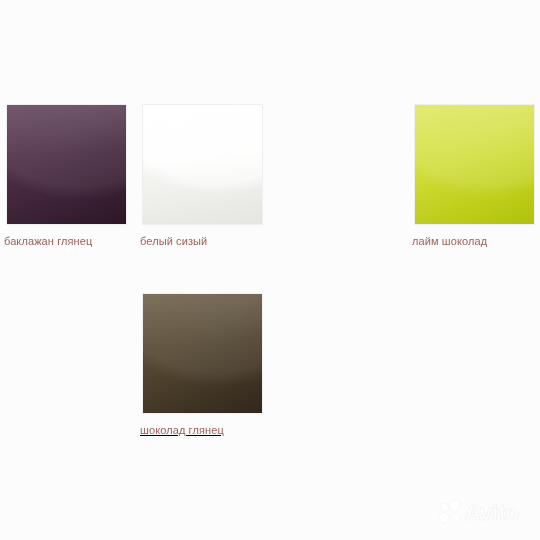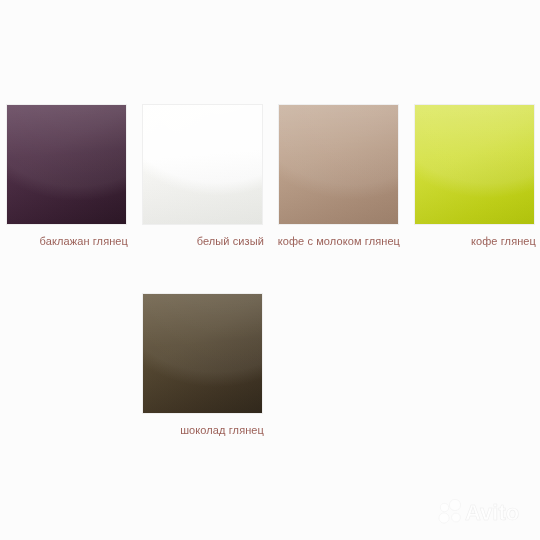--- a/index.html
+++ b/index.html
@@ -54,21 +54,21 @@
     border-radius: 50%;
   }
   
   .swatch .sheen {
     position: absolute;
     inset: 0;
     background: linear-gradient(175deg, rgba(255,255,255,0.13) 0%, rgba(255,255,255,0.02) 42%, rgba(0,0,0,0.05) 100%);
   }
   .label {
     margin-top: 10px;
-    text-align: right;
+    text-align: left;
     font-size: 11px;
     line-height: 15px;
     color: #9c6159;
     letter-spacing: 0.1px;
   }
 
   
   .sw-eggplant .base { background: linear-gradient(150deg, #52304a 0%, #4a2b42 38%, #3b2034 72%, #2e1828 100%); }
   .sw-eggplant .gloss { background: radial-gradient(circle at 62% 34%, rgba(255,255,255,0.10) 0%, rgba(255,255,255,0.065) 55%, rgba(255,255,255,0.0) 62%); }
 
@@ -115,40 +115,32 @@
 
     <div class="cell" style="left:140px; top:105px;">
       <div class="swatch sw-white">
         <div class="base"></div>
         <div class="gloss"></div>
         <div class="sheen"></div>
       </div>
       <div class="label">белый сизый</div>
     </div>
 
-    <div class="cell" style="left:276px; top:105px;">
-      <div class="swatch sw-coffee">
-        <div class="base"></div>
-        <div class="gloss"></div>
-        <div class="sheen"></div>
-      </div>
-      <div class="label">кофе с молоком глянец</div>
-    </div>
 
     <div class="cell" style="left:412px; top:105px;">
       <div class="swatch sw-lime">
         <div class="base"></div>
         <div class="gloss"></div>
         <div class="sheen"></div>
       </div>
-      <div class="label">кофе глянец</div>
+      <div class="label">лайм шоколад</div>
     </div>
 
 
-    <div class="cell" style="left:140px; top:294px;">
+    <div class="cell" style="left:140px; top:294px;text-decoration:underline;">
       <div class="swatch sw-chocolate">
         <div class="base"></div>
         <div class="gloss"></div>
         <div class="sheen"></div>
       </div>
       <div class="label">шоколад глянец</div>
     </div>
 
   </div>
 

